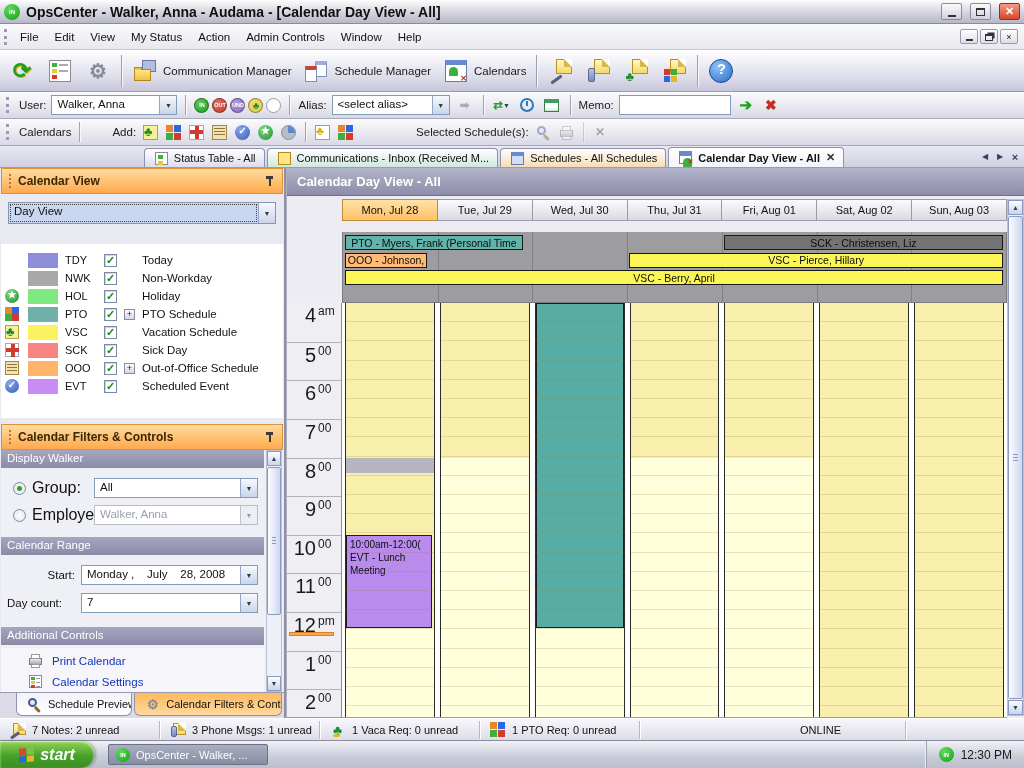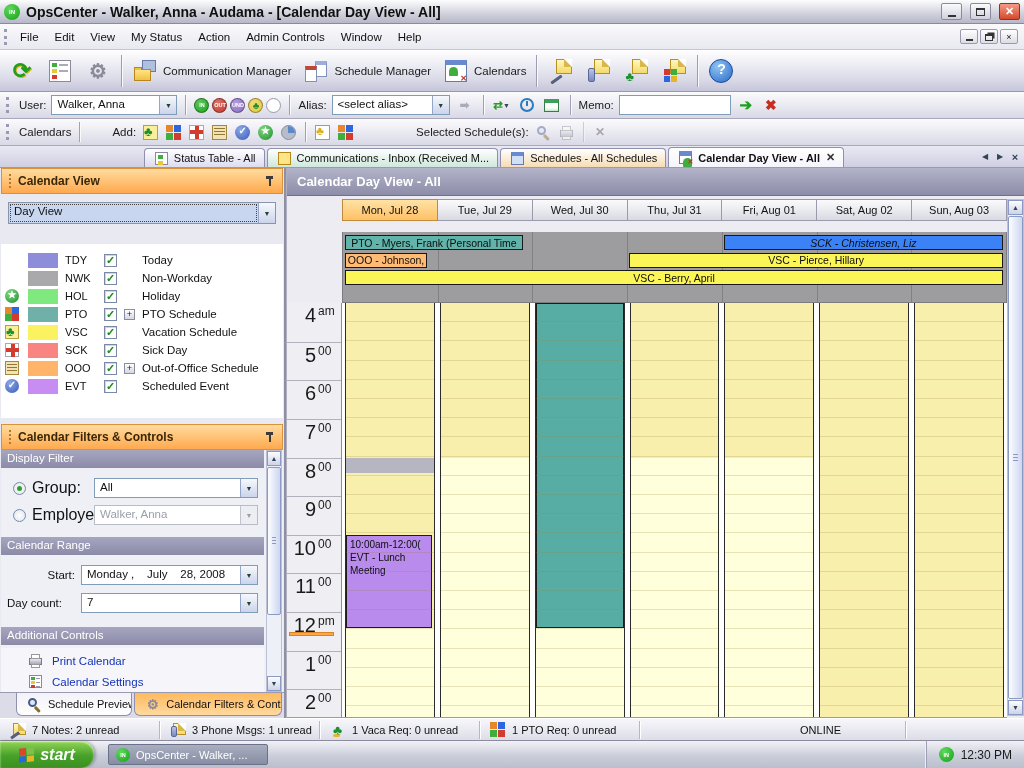--- a/index.html
+++ b/index.html
@@ -569,21 +569,21 @@
         </div>
       </div>
 
     <div class="panel-header" style="top:256px">
       <div class="hgrip"></div>
       <span>Calendar Filters &amp; Controls</span>
       <div class="pin"></div>
     </div>
 
     <div class="p2body">
-      <div class="section-bar">Display Filter</div>
+      <div class="section-bar">Display Walker</div>
       <div class="frow" style="margin-top:9px">
         <div class="radio sel"></div>
         <span class="flabel">Group:</span>
         <div class="combo">
           <div class="val">All</div>
           <div class="dd">▼</div>
         </div>
       </div>
       <div class="frow" style="margin-top:5px">
         <div class="radio"></div>
@@ -670,21 +670,21 @@
           <div class="day-cell">Sun, Aug 03</div>
         </div>
       <div class="allday" id="allday">
           <div class="ad-div" style="left: 94.7143px;"></div>
           <div class="ad-div" style="left: 189.429px;"></div>
           <div class="ad-div" style="left: 284.143px;"></div>
           <div class="ad-div" style="left: 378.857px;"></div>
           <div class="ad-div" style="left: 473.571px;"></div>
           <div class="ad-div" style="left: 568.286px;"></div>
           <div class="allday-bar" style="background: rgb(98, 179, 170); top: 3px; left: 2px; width: 177.799px;">PTO - Myers, Frank (Personal Time</div>
-          <div class="allday-bar" style="background: #3b82f6; top: 3px; left: 380.857px; width: 279.143px; font-style: italic;">SCK - Christensen, Liz</div>
+          <div class="allday-bar" style="background: #737373; top: 3px; left: 380.857px; width: 279.143px;">SCK - Christensen, Liz</div>
           <div class="allday-bar" style="background: rgb(255, 187, 116); top: 20.5px; left: 2px; width: 82.1371px;">OOO - Johnson,</div>
           <div class="allday-bar" style="background: rgb(251, 245, 88); top: 20.5px; left: 286.143px; width: 373.857px;">VSC - Pierce, Hillary</div>
           <div class="allday-bar" style="background: rgb(251, 245, 88); top: 38px; left: 2px; width: 658px;">VSC - Berry, April</div>
         </div>
       <div class="grid" id="grid">
         <div class="gutter" id="gutter">
             <div class="hour-label" style="top: 0px; height: 38.6364px;"><span class="num">4</span><span class="sup">am</span></div>
             <div class="hour-label lined" style="top: 38.6364px; height: 38.6364px;"><span class="num">5</span><span class="sup">00</span></div>
             <div class="hour-label lined" style="top: 77.2727px; height: 38.6364px;"><span class="num">6</span><span class="sup">00</span></div>
             <div class="hour-label lined" style="top: 115.909px; height: 38.6364px;"><span class="num">7</span><span class="sup">00</span></div>

